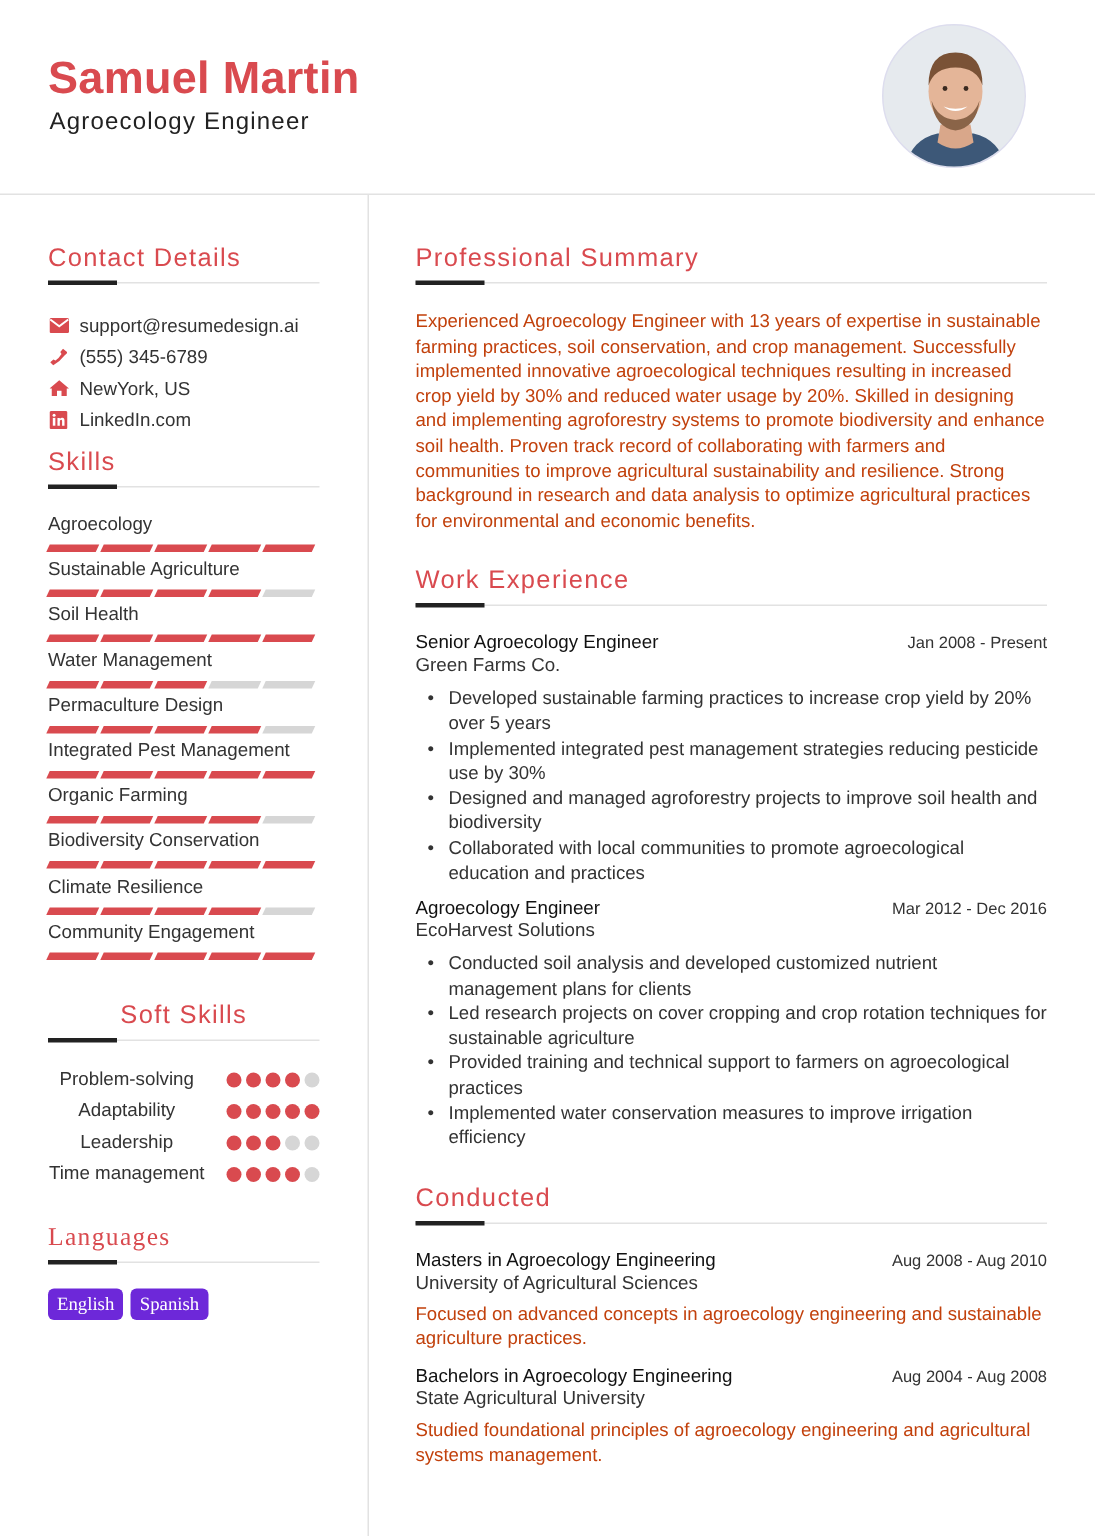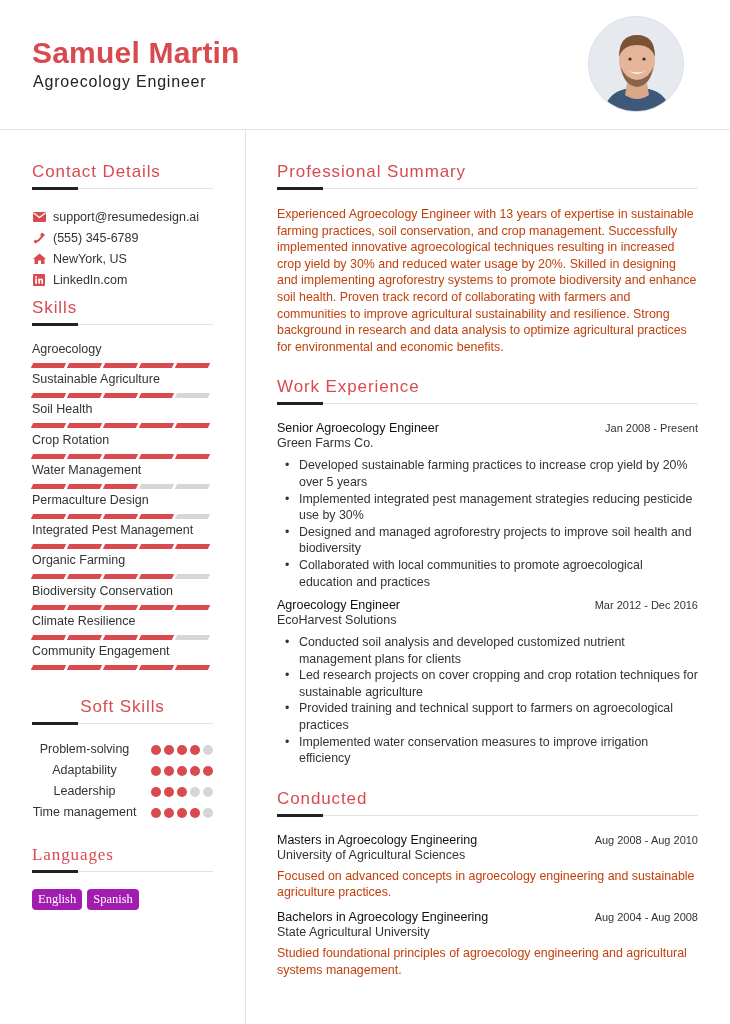--- a/index.html
+++ b/index.html
@@ -32,21 +32,21 @@
   .bar.on { background: #d94a4f; }
 
   .soft { margin-top: 17px; }
   .soft-row { display: flex; justify-content: space-between; font-size: 12.5px; color: #333; line-height: 17px; margin-bottom: 4px; }
   .soft-row .lbl { width: 105px; }
   .dots { display: flex; gap: 3px; padding-top: 4px; }
   .dot { width: 10px; height: 10px; border-radius: 50%; background: #d6d6d6; }
   .dot.on { background: #d94a4f; }
 
   .langs { display: flex; gap: 5px; margin-top: 17px; }
-  .lang { background: #a21caf; color: #fff; font-size: 12.5px; padding: 3px 6px; border-radius: 4px; }
+  .lang { background: #6d28d9; color: #fff; font-size: 12.5px; padding: 3px 6px; border-radius: 4px; }
 
   .para { font-size: 12.4px; line-height: 16.6px; color: #c2410c; }
   .job { margin-top: 0; }
   .job-head { display: flex; justify-content: space-between; align-items: baseline; }
   .job-title { font-size: 12.5px; color: #111; font-weight: 500; }
   .job-date { font-size: 11px; color: #333; }
   .job-org { font-size: 12.5px; color: #333; line-height: 17px; }
   ul.bul { list-style: none; margin-top: 5px; padding-left: 22px; }
   ul.bul li { position: relative; font-size: 12.4px; line-height: 16.6px; color: #333; margin-bottom: 0; }
   ul.bul li::before { content: "•"; position: absolute; left: -14px; top: 0; color: #333; }
@@ -147,30 +147,20 @@
           <div class="skill-label">Soil Health</div>
           <div class="bars">
             <span class="bar on"></span>
             <span class="bar on"></span>
             <span class="bar on"></span>
             <span class="bar on"></span>
             <span class="bar on"></span>
           </div>
         </div>
         <div class="skill">
-          <div class="skill-label">Crop Rotation</div>
-          <div class="bars">
-            <span class="bar on"></span>
-            <span class="bar on"></span>
-            <span class="bar on"></span>
-            <span class="bar on"></span>
-            <span class="bar on"></span>
-          </div>
-        </div>
-        <div class="skill">
           <div class="skill-label">Water Management</div>
           <div class="bars">
             <span class="bar on"></span>
             <span class="bar on"></span>
             <span class="bar on"></span>
             <span class="bar"></span>
             <span class="bar"></span>
           </div>
         </div>
         <div class="skill">

